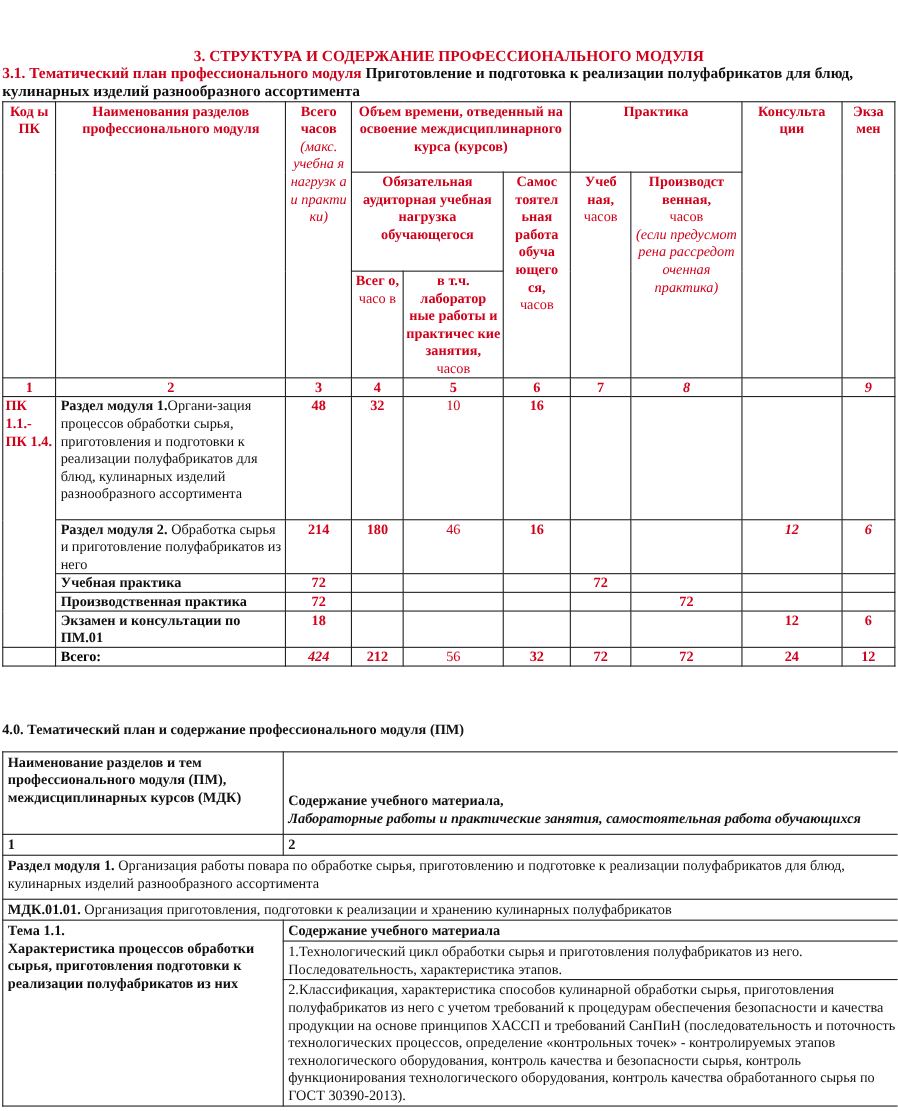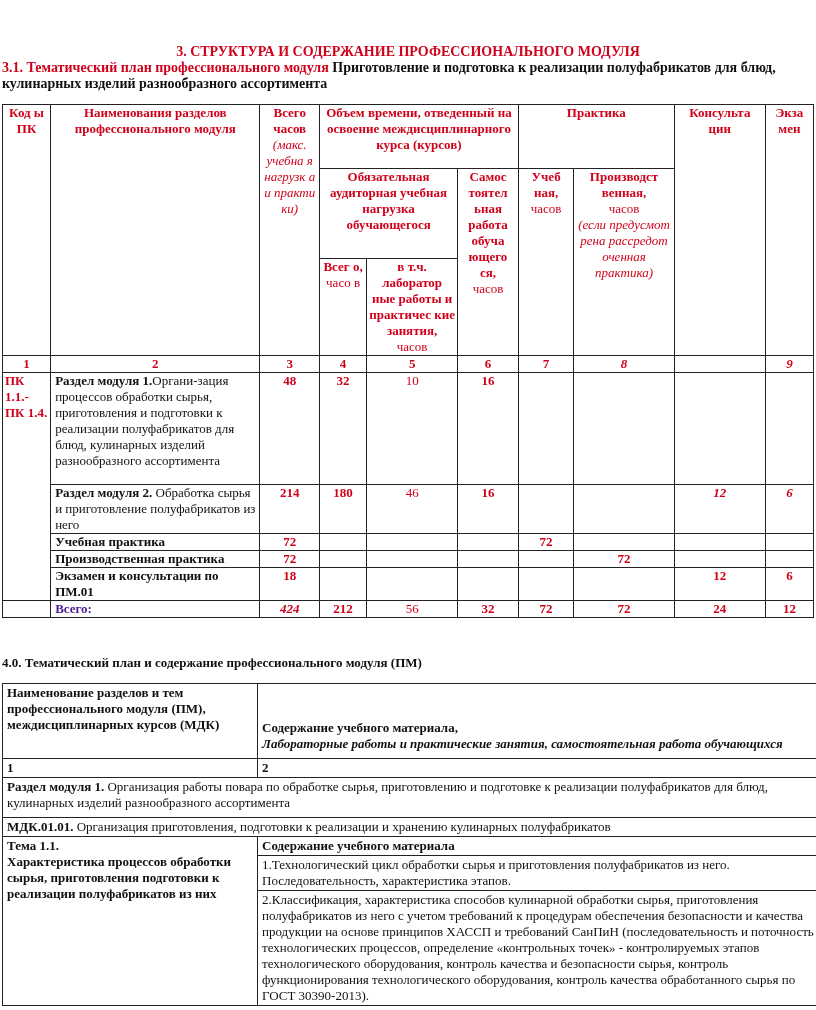--- a/index.html
+++ b/index.html
@@ -19,21 +19,21 @@
   }
   #subtitle {
     position: absolute; left: 2px; top: 60px; width: 814px;
     font-size: 14px; font-weight: bold; line-height: 16px;
   }
 
   table { border-collapse: collapse; position: absolute; }
   td { border: 1.5px solid #222; vertical-align: top; padding: 0 2px; }
 
   
-  #t1 { left: 2px; top: 104px; width: 812px; font-size: 13px; line-height: 16px; table-layout: fixed; }
+  #t1 { left: 2px; top: 92px; width: 812px; font-size: 13px; line-height: 16px; table-layout: fixed; }
   #t1 td { text-align: center; color: #d0021b; }
   #t1 td.name { text-align: left; color: #111; padding-left: 4px; }
   #t1 .num-row td { font-weight: bold; height: 16px; }
   #t1 .hdr td { font-weight: bold; }
 
   #sec32 {
     position: absolute; left: 2px; top: 655px; font-size: 13px; font-weight: bold;
   }
 
   
@@ -164,21 +164,21 @@
     <td></td>
     <td></td>
     <td></td>
     <td></td>
     <td></td>
     <td class="b">12</td>
     <td class="b">6</td>
   </tr>
   <tr>
     <td></td>
-    <td class="name b" style="color:#4c1d95">Всего:</td>
+    <td class="name b" style="color:#000000">Всего:</td>
     <td class="b i">424</td>
     <td class="b">212</td>
     <td>56</td>
     <td class="b">32</td>
     <td class="b">72</td>
     <td class="b">72</td>
     <td class="b">24</td>
     <td class="b">12</td>
   </tr>
 </tbody>

